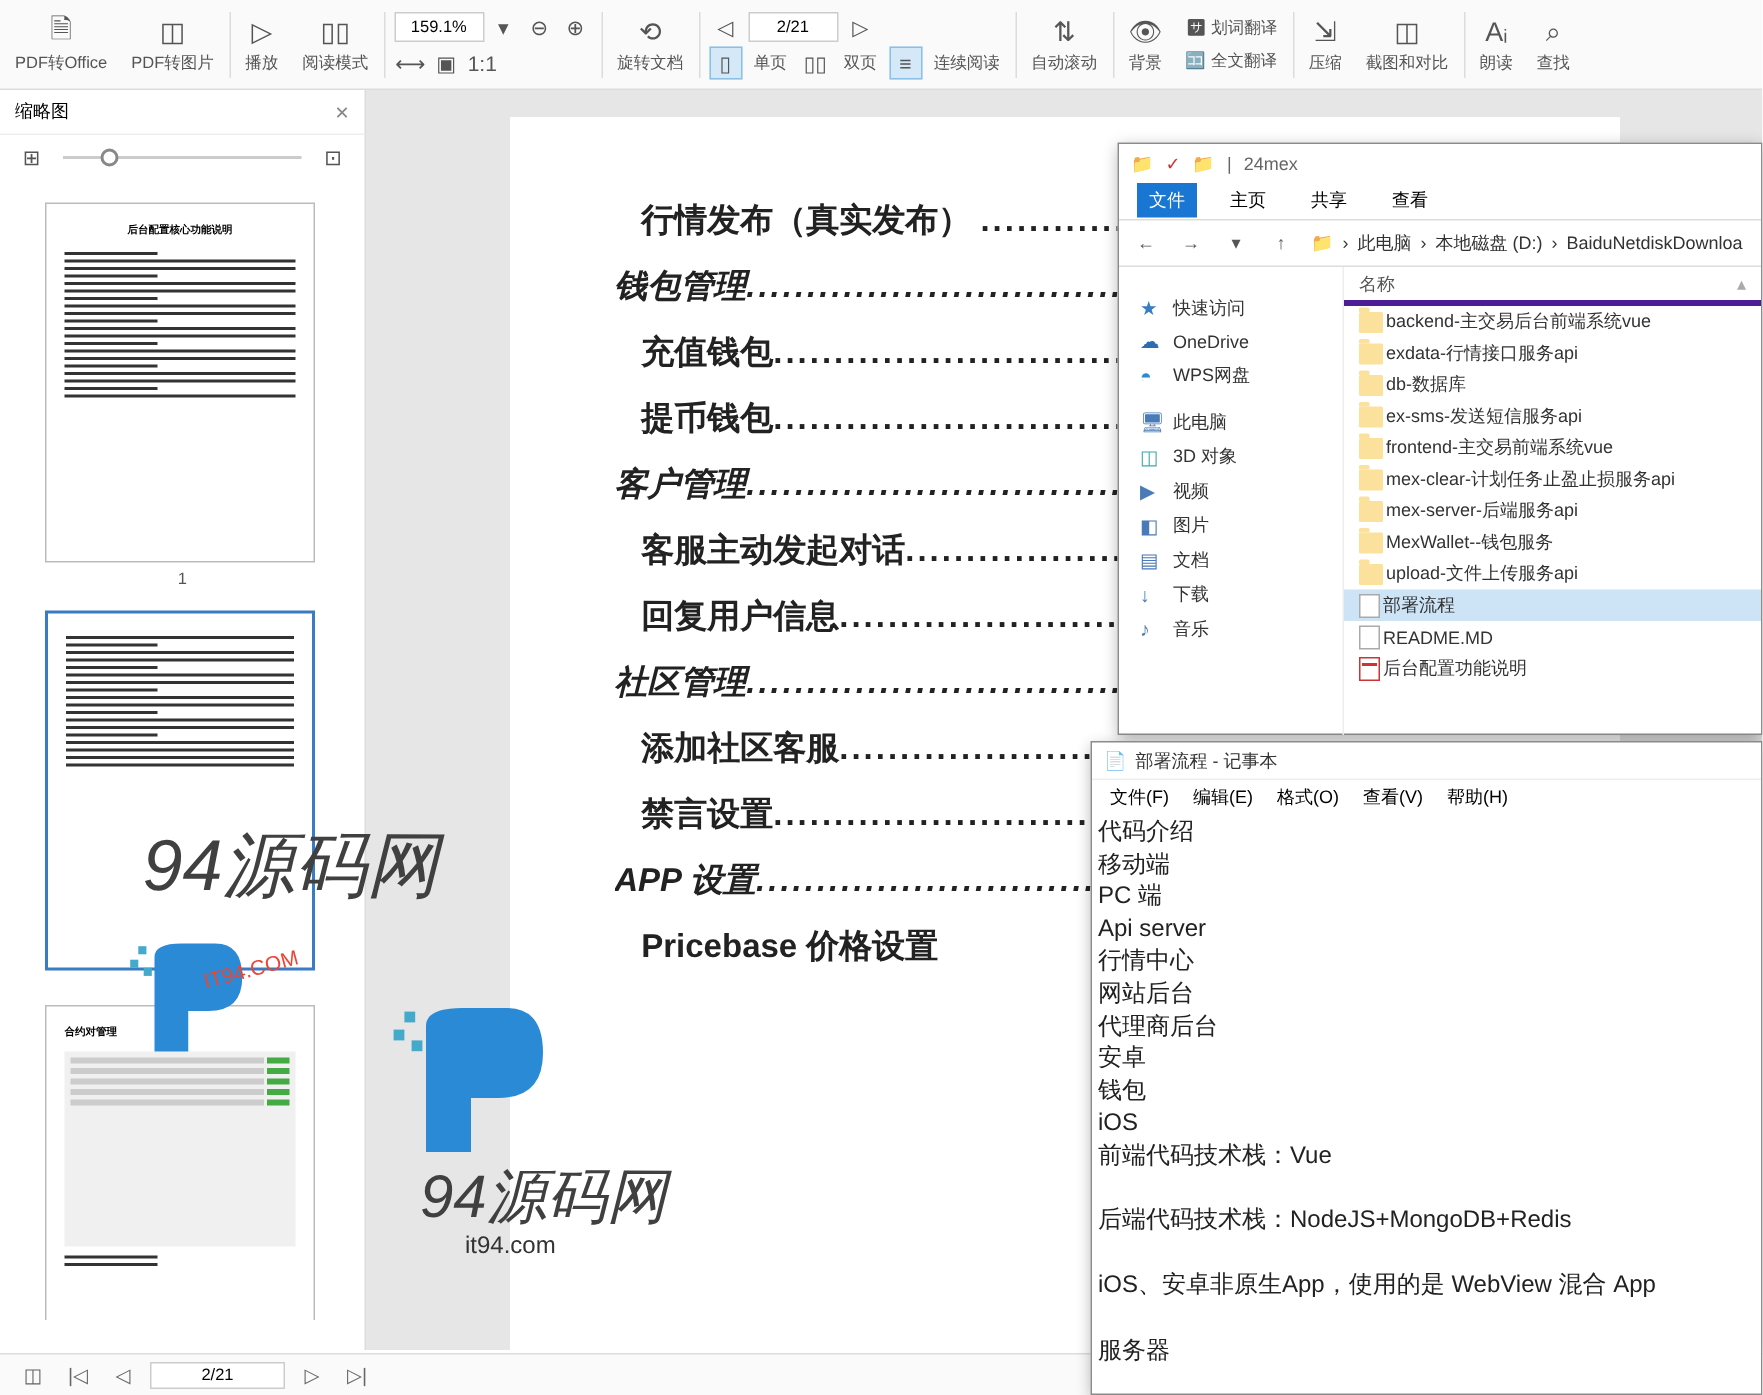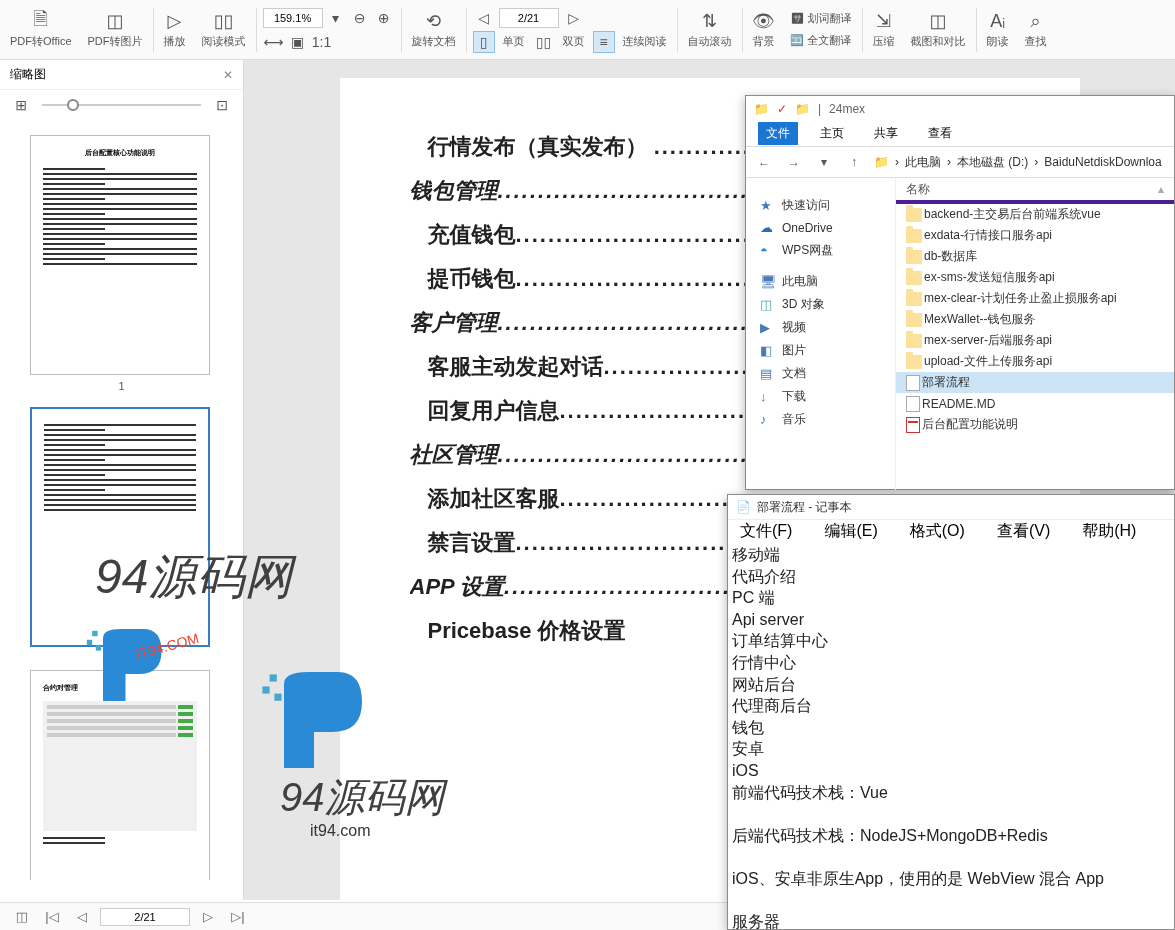--- a/index.html
+++ b/index.html
@@ -57,21 +57,21 @@
 .files-header{height:26px;border-bottom:4px solid #4c1d95;display:flex;align-items:center;padding:0 10px;font-size:12px;color:#555}
 .file-item{display:flex;align-items:center;gap:2px;padding:2px 10px;font-size:12px;color:#333;cursor:pointer;height:21px}
 .file-item.selected{background:#cce4f6}
 .folder-icon{width:16px;height:14px;background:#fbe19b;border-radius:1px;position:relative}
 .folder-icon::before{content:"";position:absolute;top:-3px;left:0;width:7px;height:3px;background:#fbe19b;border-radius:1px 1px 0 0}
 .file-icon{width:14px;height:16px;background:#fff;border:1px solid #aaa;position:relative}
 .pdf-icon{width:14px;height:16px;background:#fff;border:1px solid #c33;position:relative}
 .pdf-icon::after{content:"";position:absolute;left:1px;top:3px;width:10px;height:2px;background:#c33}
 .notepad{position:absolute;left:727px;top:494px;width:448px;height:436px;background:#fff;border:1px solid #8b8b8b;box-shadow:0 3px 10px rgba(0,0,0,.3);z-index:11}
 .np-titlebar{height:25px;display:flex;align-items:center;gap:6px;padding:0 8px;font-size:12px;color:#333;border-bottom:1px solid #eee}
-.np-menu{height:22px;display:flex;align-items:center;gap:20px;padding:0 6px;font-size:16px}
+.np-menu{height:22px;display:flex;align-items:center;gap:4px;padding:0 6px;font-size:12px}
 .np-menu-item{padding:1px 6px;cursor:pointer}
 .np-body{padding:2px 4px;font-size:16px;line-height:1.35;color:#222;font-family:"Microsoft YaHei",sans-serif}
 .np-body div{white-space:nowrap}
 .statusbar{position:absolute;left:0;bottom:0;width:1175px;height:28px;border-top:1px solid #dcdcdc;background:#fafafa;display:flex;align-items:center;padding:0 10px;gap:6px}
 .sb-btn{width:24px;height:20px;display:flex;align-items:center;justify-content:center;cursor:pointer;color:#666;font-size:13px}
 .sb-input{width:90px;height:18px;border:1px solid #ccc;text-align:center;font-size:11px}
 .icn{font-style:normal}
 </style>
 </head>
 <body>
@@ -379,29 +379,33 @@
           <div class="file-item">
             <span class="folder-icon"></span>
             <span>db-数据库</span>
           </div>
           <div class="file-item">
             <span class="folder-icon"></span>
             <span>ex-sms-发送短信服务api</span>
           </div>
           <div class="file-item">
             <span class="folder-icon"></span>
+            <span>frontend-主交易前端系统vue</span>
+          </div>
+          <div class="file-item">
+            <span class="folder-icon"></span>
             <span>mex-clear-计划任务止盈止损服务api</span>
           </div>
           <div class="file-item">
             <span class="folder-icon"></span>
+            <span>mex-server-后端服务api</span>
+          </div>
+          <div class="file-item">
+            <span class="folder-icon"></span>
             <span>MexWallet--钱包服务</span>
-          </div>
-          <div class="file-item">
-            <span class="folder-icon"></span>
-            <span>mex-server-后端服务api</span>
           </div>
           <div class="file-item">
             <span class="folder-icon"></span>
             <span>upload-文件上传服务api</span>
           </div>
           <div class="file-item selected">
             <span class="file-icon"></span>
             <span>部署流程</span>
           </div>
           <div class="file-item">
@@ -423,30 +427,29 @@
     <span>部署流程 - 记事本</span>
   </div>
   <div class="np-menu">
     <span class="np-menu-item">文件(F)</span>
     <span class="np-menu-item">编辑(E)</span>
     <span class="np-menu-item">格式(O)</span>
     <span class="np-menu-item">查看(V)</span>
     <span class="np-menu-item">帮助(H)</span>
   </div>
   <div class="np-body" id="np-body">
+      <div>代码介绍</div>
       <div>移动端</div>
-      <div>代码介绍</div>
       <div>PC 端</div>
       <div>Api server</div>
-      <div>订单结算中心</div>
       <div>行情中心</div>
       <div>网站后台</div>
       <div>代理商后台</div>
+      <div>安卓</div>
       <div>钱包</div>
-      <div>安卓</div>
       <div>iOS</div>
       <div>前端代码技术栈：Vue</div>
       <div>&nbsp;</div>
       <div>后端代码技术栈：NodeJS+MongoDB+Redis</div>
       <div>&nbsp;</div>
       <div>iOS、安卓非原生App，使用的是 WebView 混合 App</div>
       <div>&nbsp;</div>
       <div>服务器</div>
     </div>
 </div>

